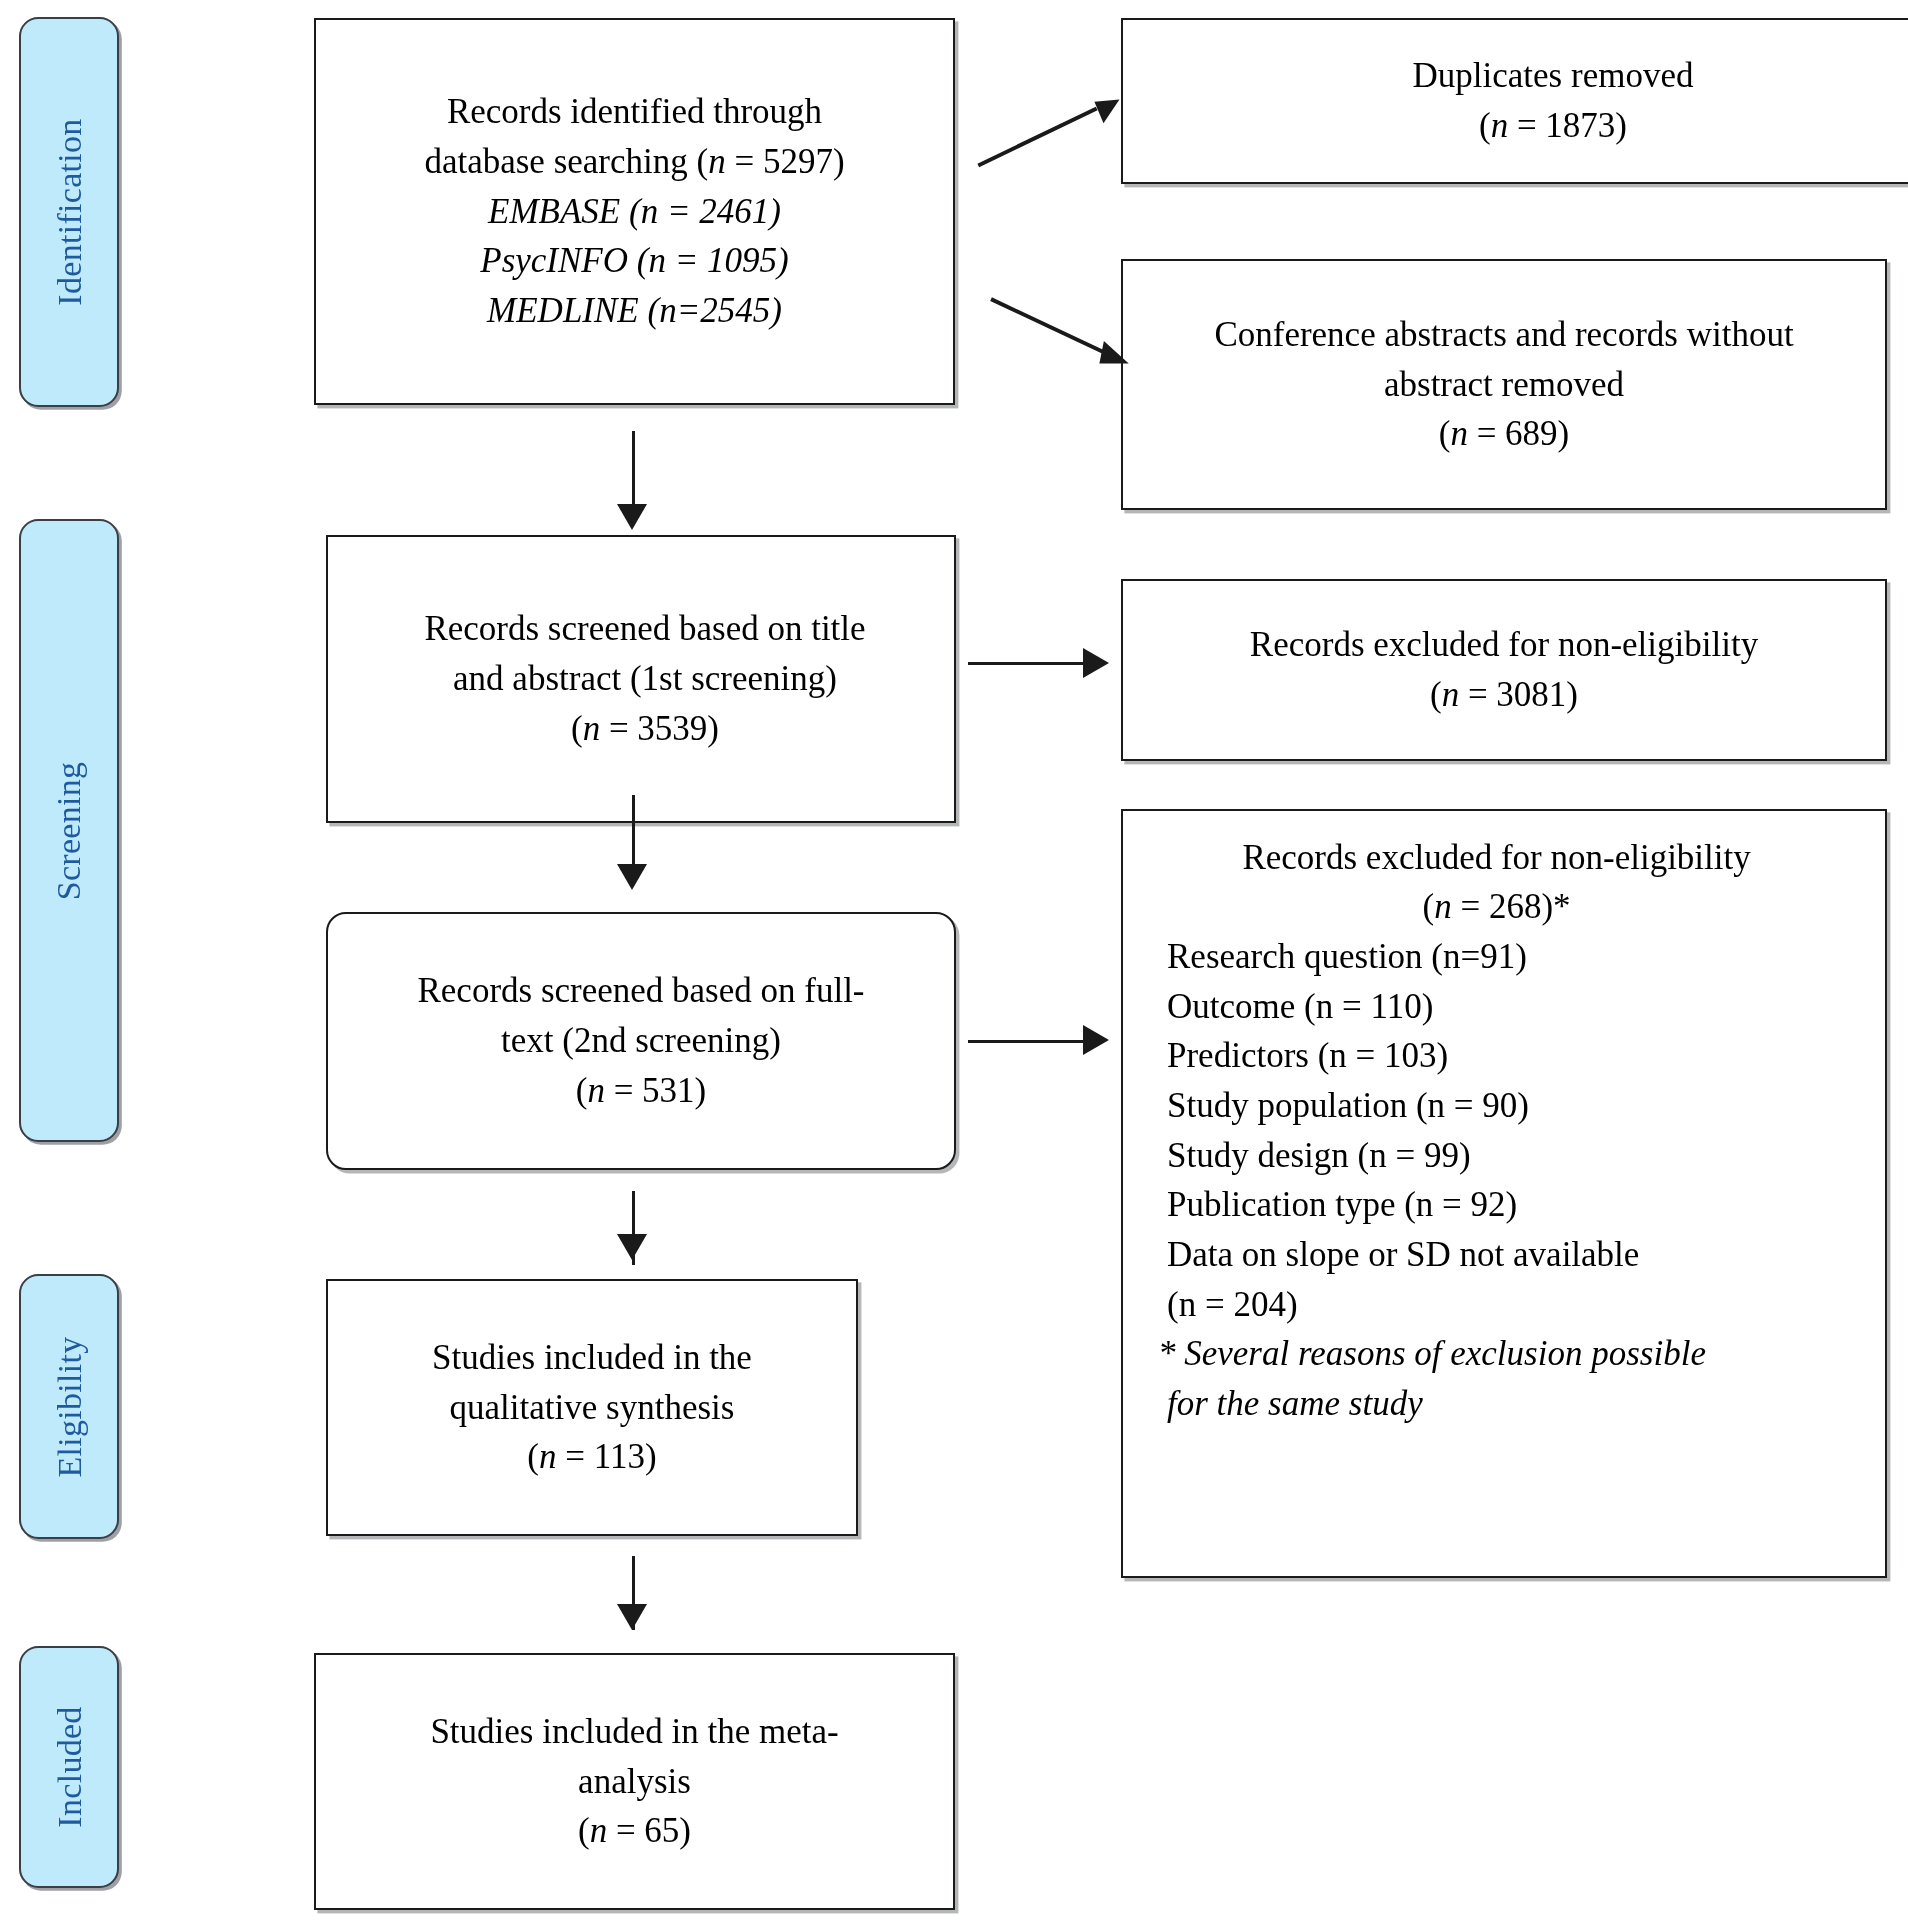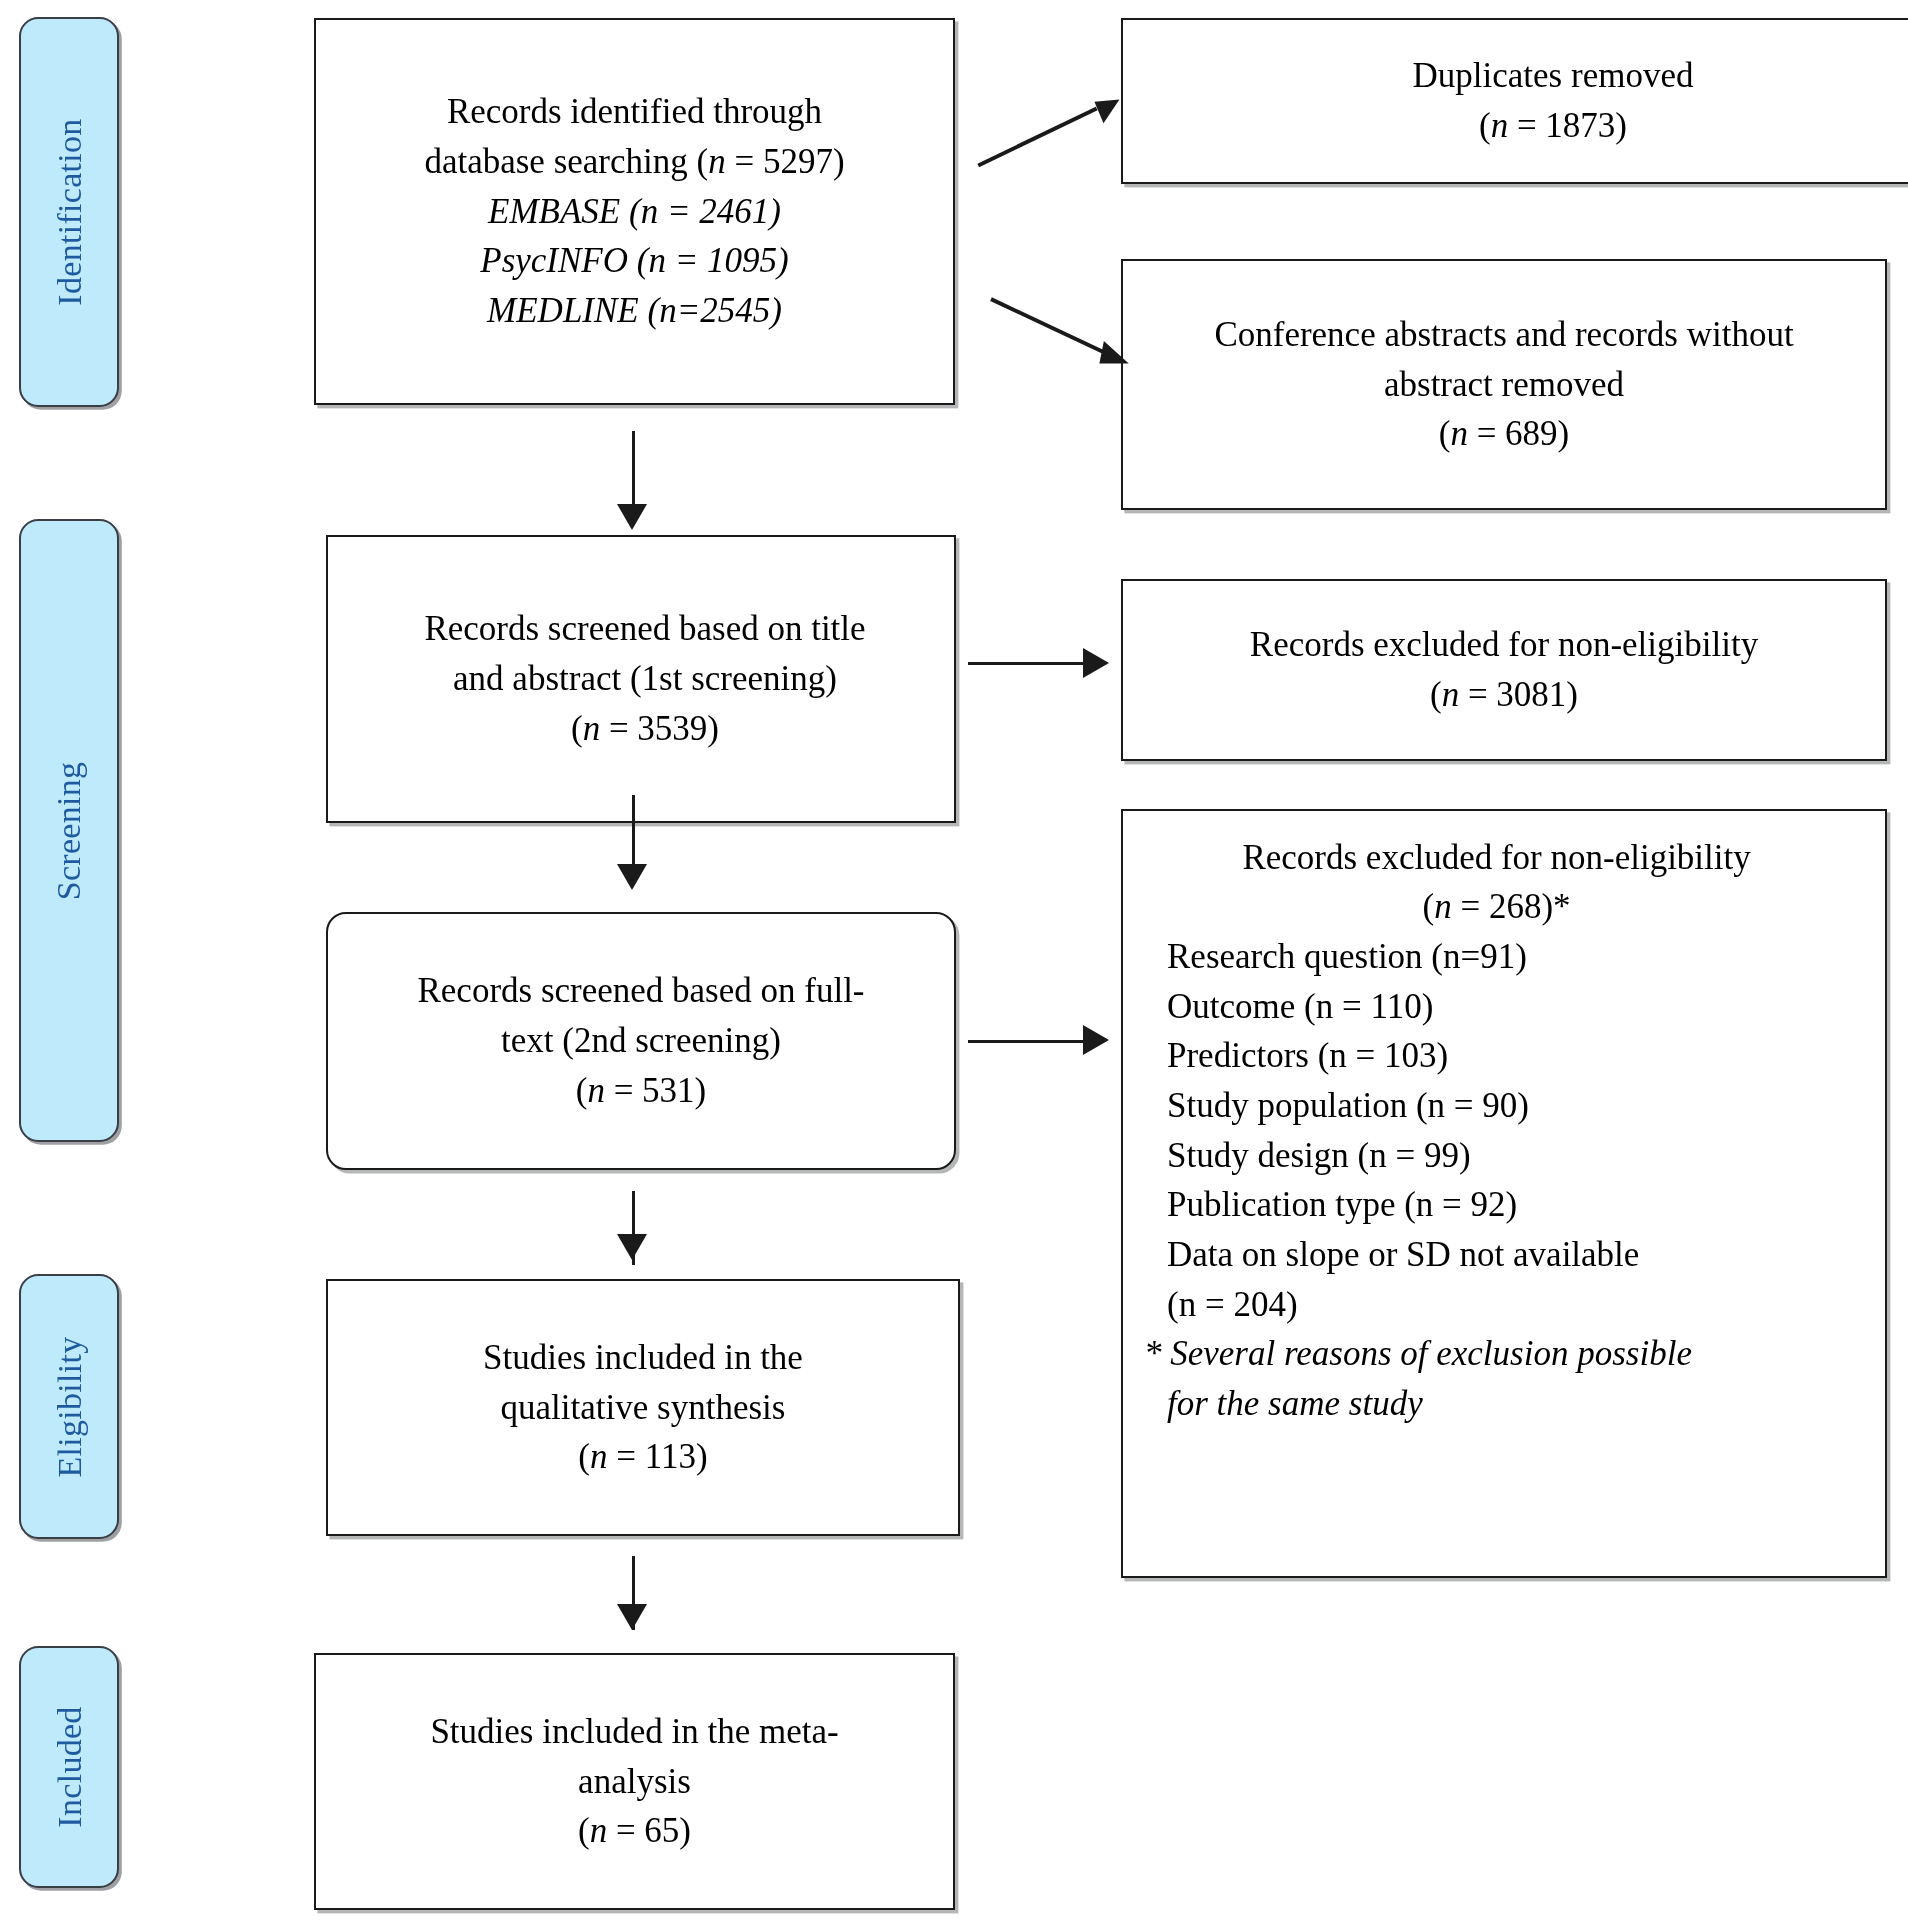--- a/index.html
+++ b/index.html
@@ -146,25 +146,25 @@
     <div class="ln" style="text-align:center;padding-left:0;">Records excluded for non-eligibility</div>
     <div class="ln" style="text-align:center;padding-left:0;">(<span class="nvar">n</span> = 268)*</div>
     <div class="ln">Research question (n=91)</div>
     <div class="ln">Outcome (n = 110)</div>
     <div class="ln">Predictors (n = 103)</div>
     <div class="ln">Study population (n = 90)</div>
     <div class="ln">Study design (n = 99)</div>
     <div class="ln">Publication type (n = 92)</div>
     <div class="ln">Data on slope or SD not available</div>
     <div class="ln">(n = 204)</div>
-    <div class="ln it" style="padding-left:21px;font-family:Liberation Serif, serif;">* Several reasons of exclusion possible</div>
+    <div class="ln it" style="padding-left:35px;font-family:Liberation Serif, serif;">* Several reasons of exclusion possible</div>
     <div class="ln it" style="padding-left:44px;">for the same study</div>
   </div>
 
-  <div class="box" style="left:326px; top:1279px; width:634px; height:257px;">
+  <div class="box" style="left:326px; top:1279px; width:532px; height:257px;">
     <div class="ln">Studies included in the</div>
     <div class="ln">qualitative synthesis</div>
     <div class="ln">(<span class="nvar">n</span> = 113)</div>
   </div>
 
   <div class="box" style="left:314px; top:1653px; width:641px; height:257px;">
     <div class="ln">Studies included in the meta-</div>
     <div class="ln">analysis</div>
     <div class="ln">(<span class="nvar">n</span> = 65)</div>
   </div>

